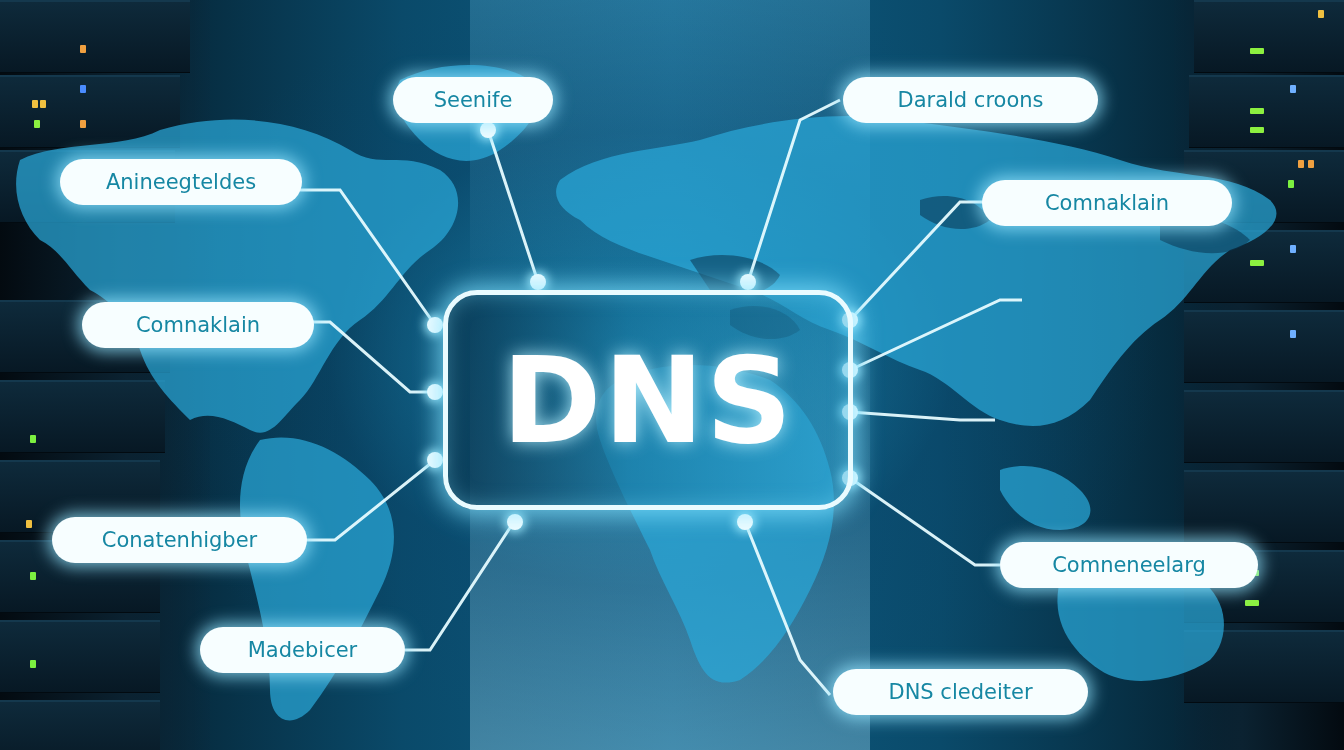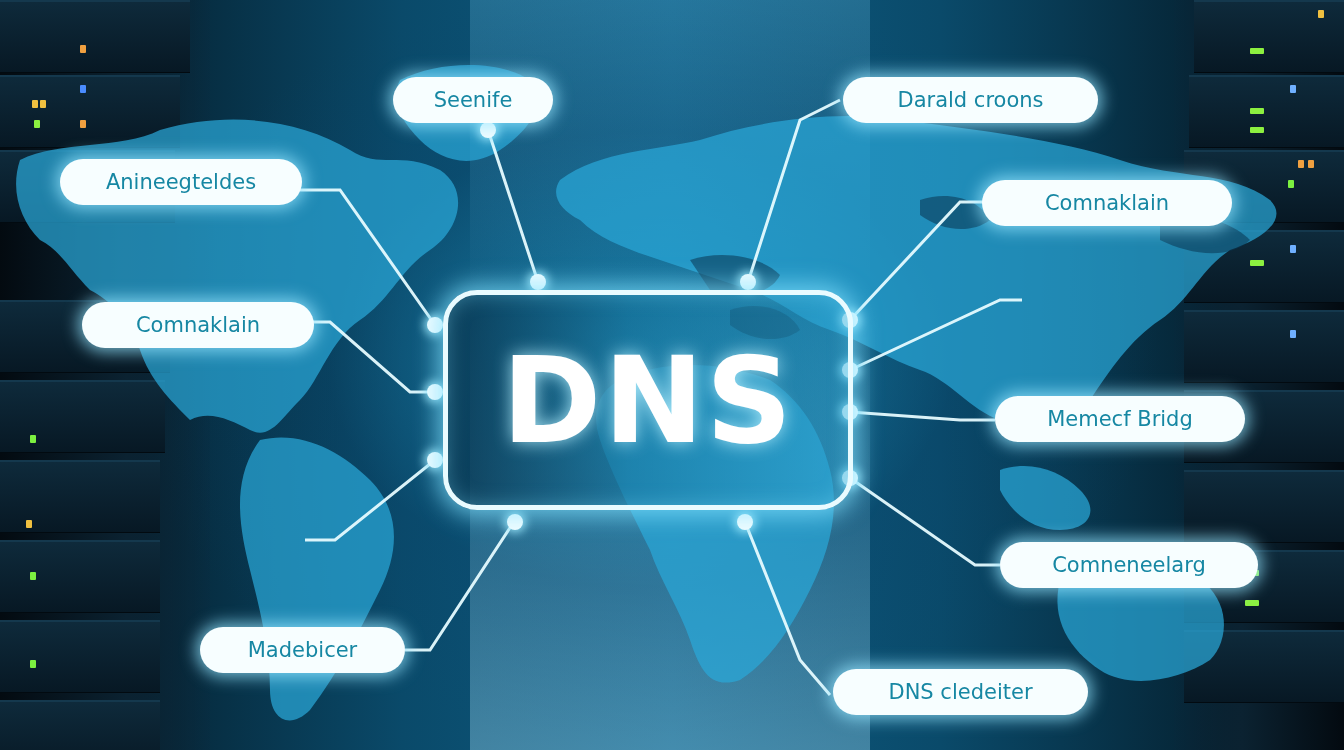--- a/index.html
+++ b/index.html
@@ -138,17 +138,17 @@
 
   <div class="hub">
     <div class="hub-title">DNS</div>
   </div>
 
   <div class="pill" style="left:393px;top:77px;width:160px;">Seenife</div>
   <div class="pill" style="left:843px;top:77px;width:255px;">Darald croons</div>
   <div class="pill" style="left:60px;top:159px;width:242px;">Anineegteldes</div>
   <div class="pill" style="left:982px;top:180px;width:250px;">Comnaklain</div>
   <div class="pill" style="left:82px;top:302px;width:232px;">Comnaklain</div>
-  <div class="pill" style="left:995px;top:396px;width:250px;">Memecf Bridg</div>
+  <div class="pill" style="left:52px;top:517px;width:255px;">Conatenhigber</div>
   <div class="pill" style="left:200px;top:627px;width:205px;">Madebicer</div>
   <div class="pill" style="left:1000px;top:542px;width:258px;">Comneneelarg</div>
   <div class="pill" style="left:833px;top:669px;width:255px;">DNS cledeiter</div>
 </div>
 
 </body></html>

